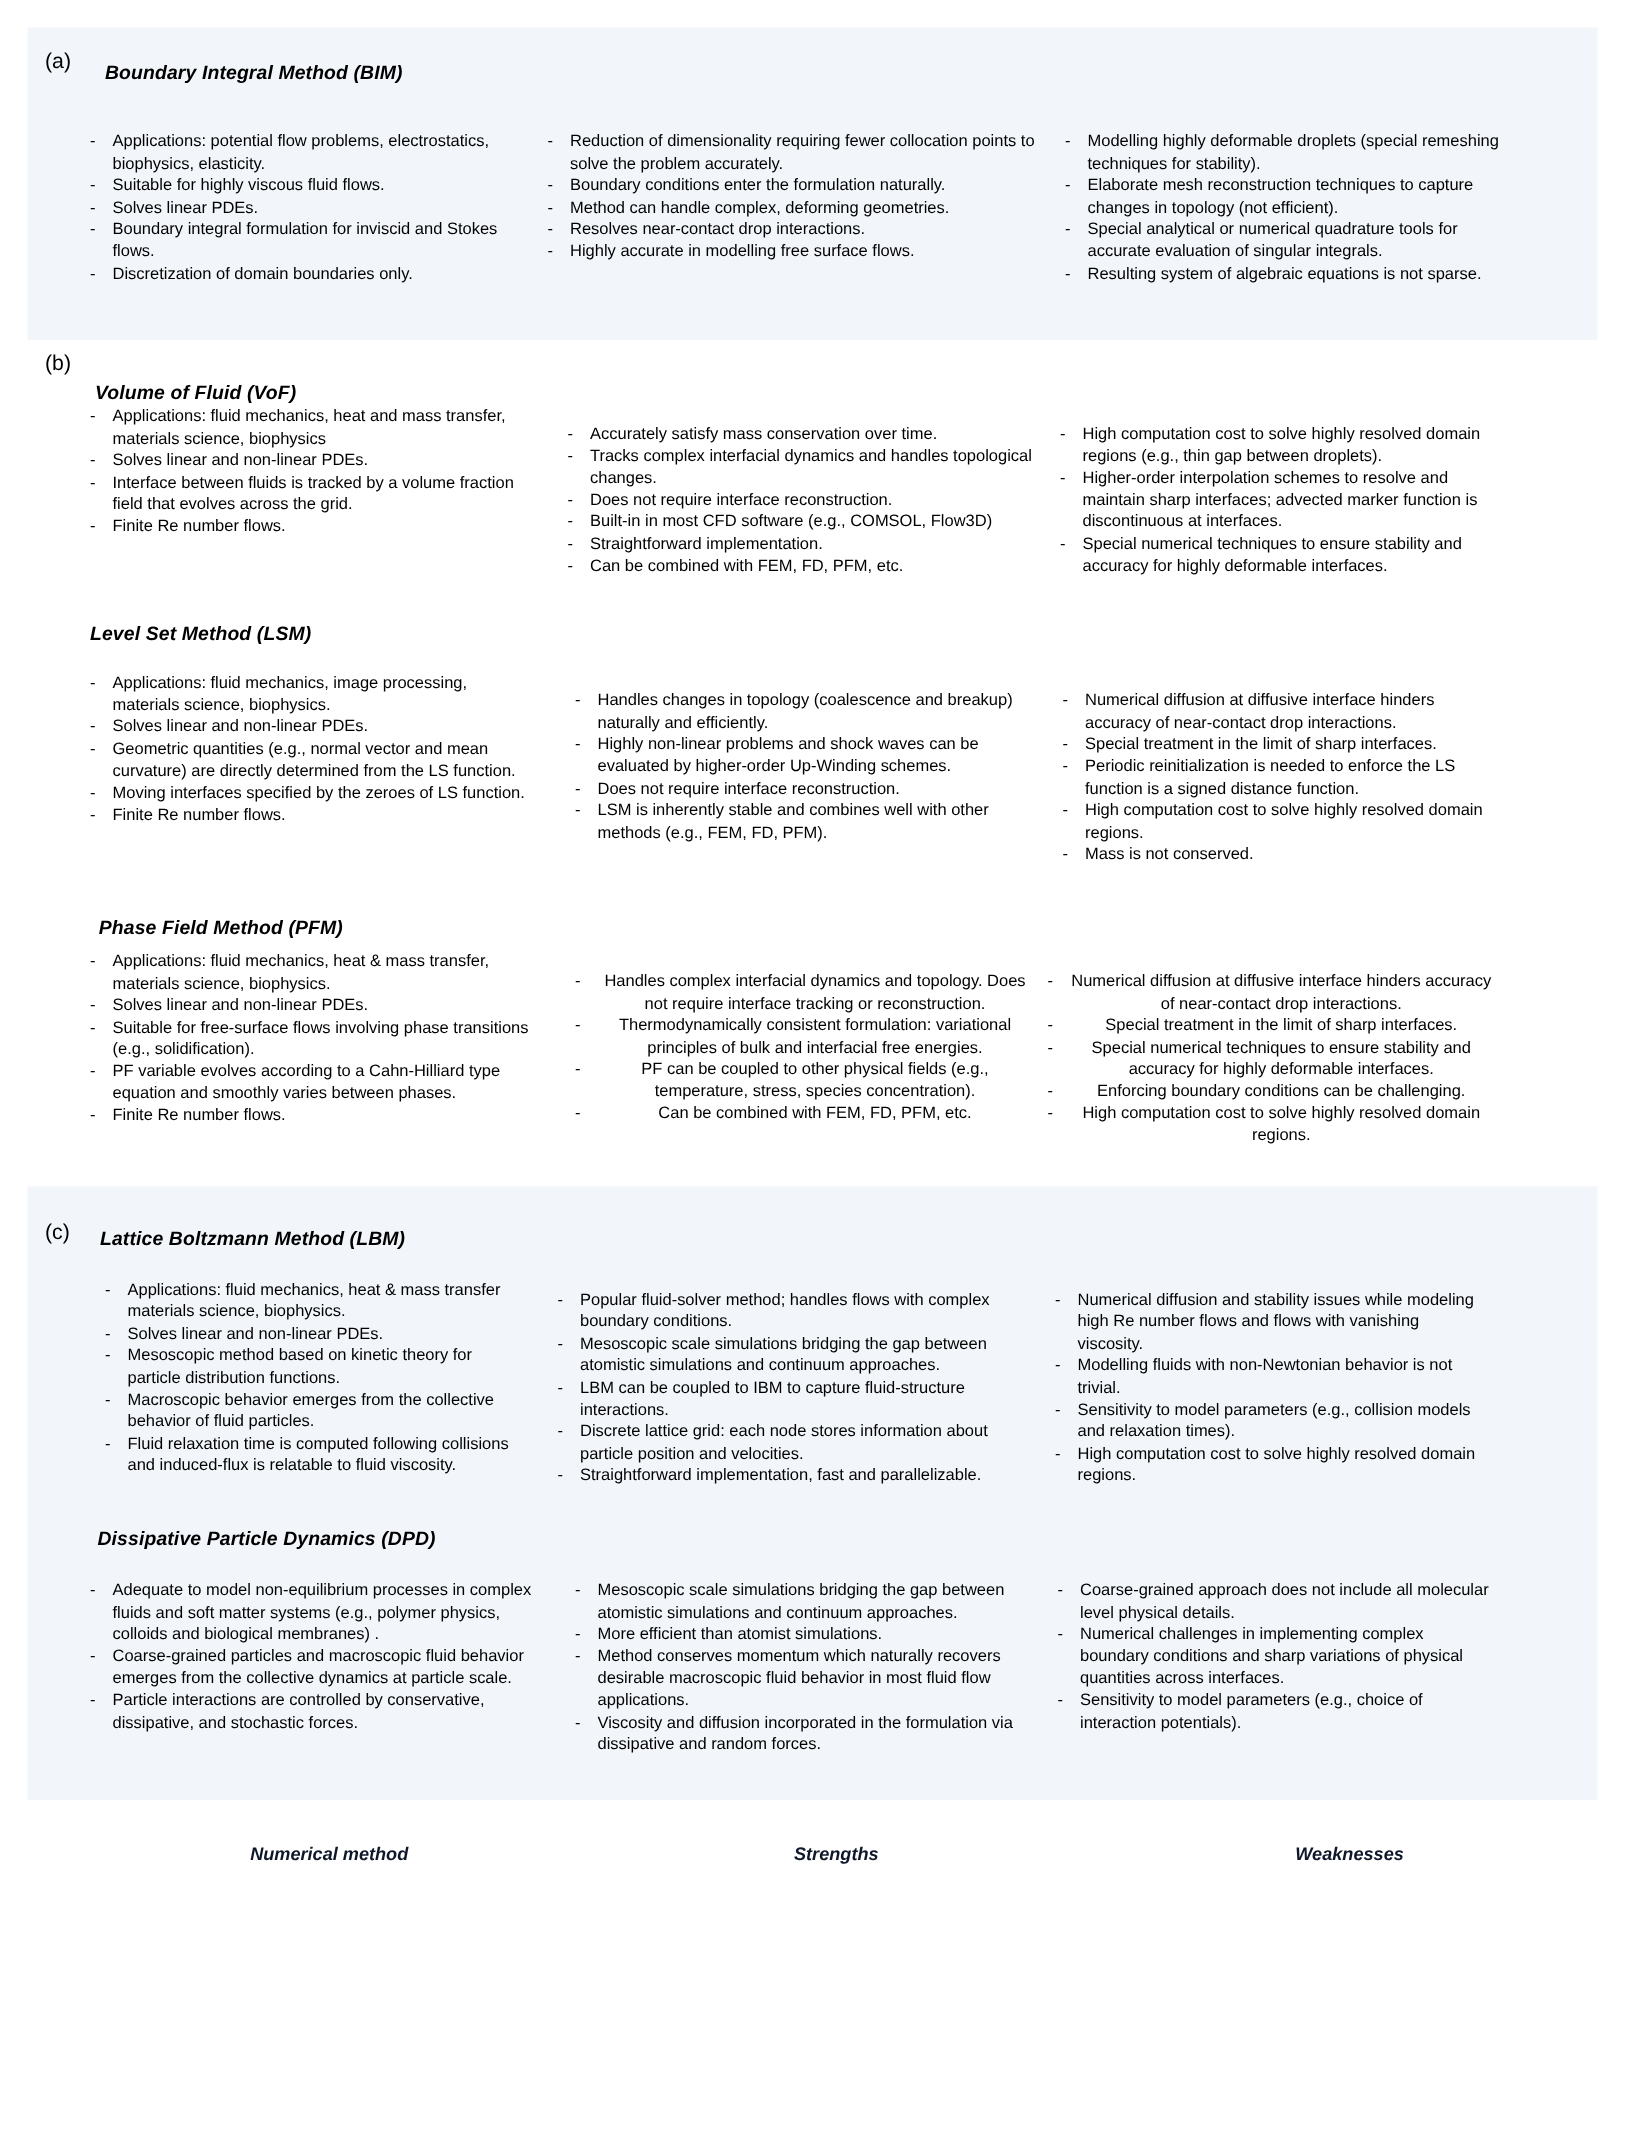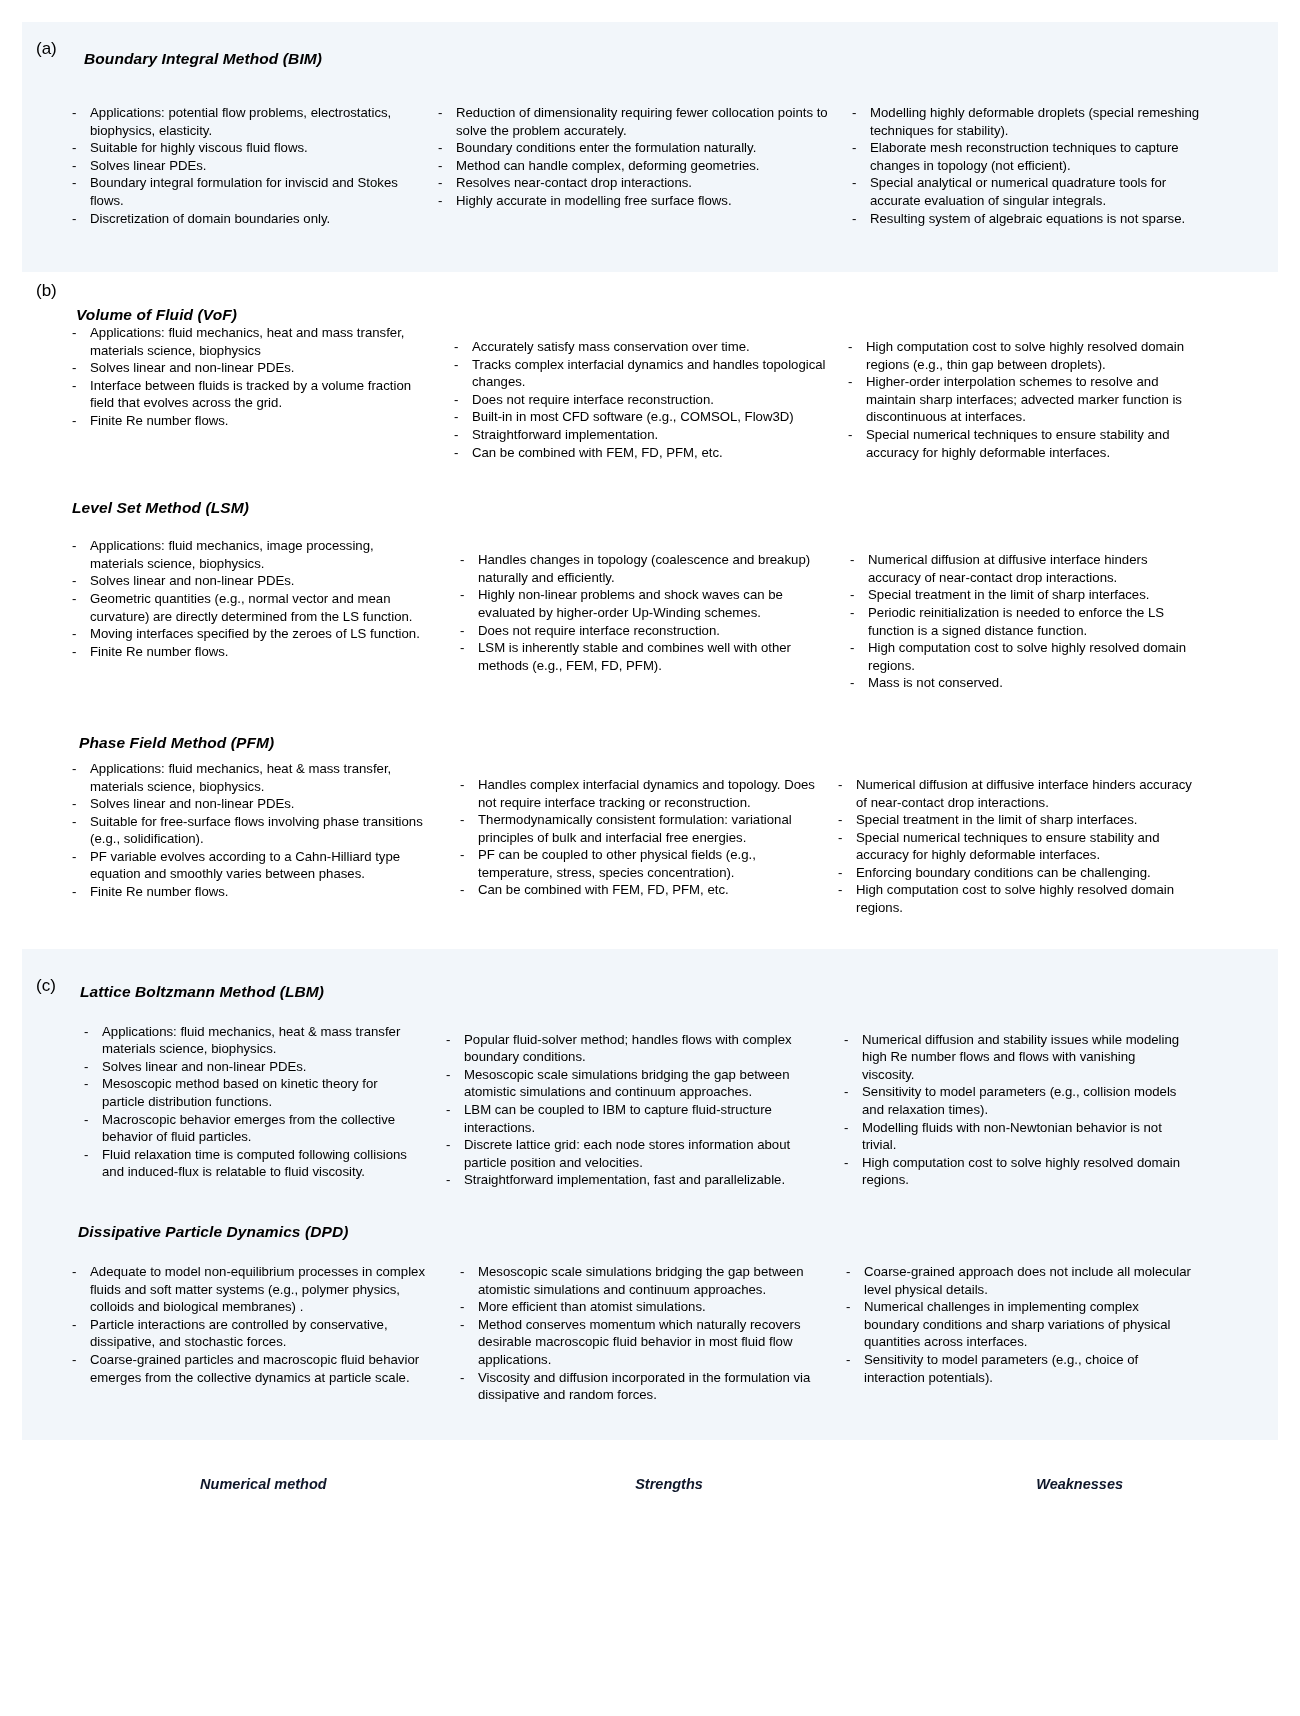--- a/index.html
+++ b/index.html
@@ -131,21 +131,21 @@
   #lsm .col-2 { width: 400px; padding-left: 22px; }
   #lsm .col-3 { width: 360px; padding-left: 12px; }
   #lsm .col-2, #lsm .col-3 { padding-top: 14px; }
 
   #pfm { margin-top: 42px; }
   #pfm .method-title { margin-left: 57px; }
   #pfm .cols { margin-top: 8px; padding-left: 46px; }
   #pfm .col-1 { width: 366px; }
   #pfm .col-2 { width: 400px; padding-left: 22px; }
   #pfm .col-3 { width: 360px; padding-left: 0px; }
-  #pfm .col-2, #pfm .col-3 { padding-top: 16px; }
+  #pfm .col-2, #pfm .col-3 { padding-top: 16px; text-align: center; }
 
   
   #lbm .method-title { margin-left: 58px; padding-top: 16px; }
   #lbm .cols { margin-top: 22px; padding-left: 58px; }
   #lbm .col-1 { width: 348px; }
   #lbm .col-2 { width: 402px; padding-left: 14px; }
   #lbm .col-3 { width: 360px; padding-left: 10px; }
   #lbm .col-2, #lbm .col-3 { padding-top: 8px; }
 
   #dpd { margin-top: 34px; }
@@ -328,36 +328,36 @@
             <li>Popular fluid-solver method; handles flows with complex boundary conditions.</li>
             <li>Mesoscopic scale simulations bridging the gap between atomistic simulations and continuum approaches.</li>
             <li>LBM can be coupled to IBM to capture fluid-structure interactions.</li>
             <li>Discrete lattice grid: each node stores information about particle position and velocities.</li>
             <li>Straightforward implementation, fast and parallelizable.</li>
           </ul>
         </div>
         <div class="col col-3">
           <ul class="bullets">
             <li>Numerical diffusion and stability issues while modeling high Re number flows and flows with vanishing viscosity.</li>
+            <li>Modelling fluids with non-Newtonian behavior is  not trivial.</li>
             <li>Sensitivity to model parameters (e.g., collision models and relaxation times).</li>
-            <li>Modelling fluids with non-Newtonian behavior is  not trivial.</li>
             <li>High computation cost to solve highly resolved domain regions.</li>
           </ul>
         </div>
       </div>
     </div>
 
     <div class="method" id="dpd">
       <div class="method-title">Dissipative Particle Dynamics (DPD)</div>
       <div class="cols">
         <div class="col col-1">
           <ul class="bullets">
             <li>Adequate to model non-equilibrium processes in complex fluids and soft matter systems (e.g., polymer physics, colloids and biological membranes) .</li>
+            <li>Coarse-grained particles and  macroscopic fluid behavior emerges from the collective dynamics at particle scale.</li>
             <li> Particle interactions are controlled by conservative, dissipative, and stochastic forces.</li>
-            <li>Coarse-grained particles and  macroscopic fluid behavior emerges from the collective dynamics at particle scale.</li>
           </ul>
         </div>
         <div class="col col-2">
           <ul class="bullets">
             <li>Mesoscopic scale simulations bridging the gap between atomistic simulations and continuum approaches.</li>
             <li>More efficient than atomist simulations.</li>
             <li>Method conserves momentum which naturally recovers desirable macroscopic fluid behavior in most fluid flow applications.</li>
             <li>Viscosity and diffusion  incorporated in the formulation via dissipative and random forces.</li>
           </ul>
         </div>

